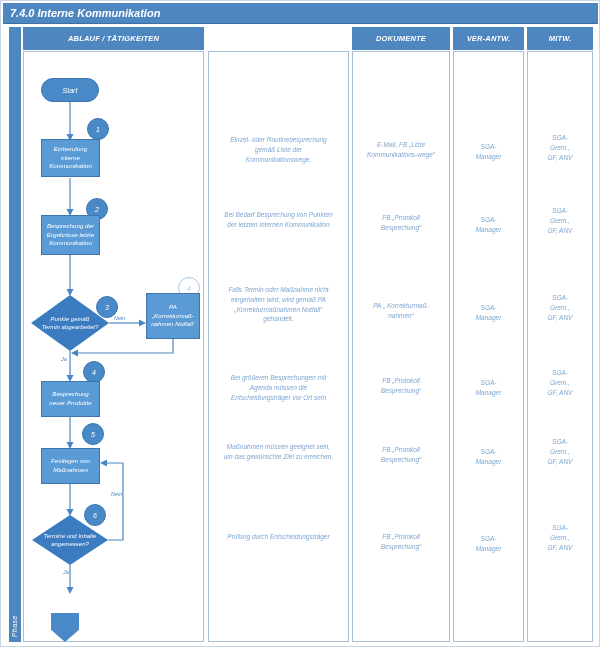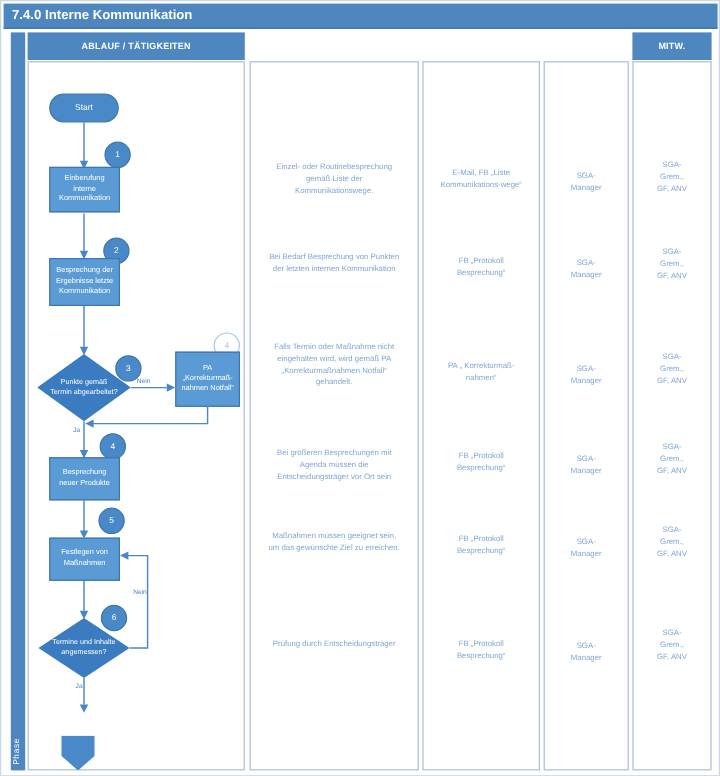--- a/index.html
+++ b/index.html
@@ -1,19 +1,19 @@
 <!DOCTYPE html>
 <html style="--header_blue: #4e86c0; --shape_fill: #5b9bd5; --shape_border: #3f74ad; --node_fill: #4a89c8; --diamond_fill: #3b7cc0; --line_blue: #4a86c5; --text_blue: #7ea6d2; --cell_border: #a9bfd7; --light_circle_border: #a9c7e6;"><head>
 <meta charset="utf-8">
 <style>
   * { margin:0; padding:0; box-sizing:border-box; }
   html,body { background:#fff; }
   body { font-family:"Liberation Sans", sans-serif; }
   .frame { position:relative; width:600px; height:647px; background:#fff;
-           border:1px solid #c7d7e6; overflow:hidden; }
+           border:1px solid #c7d7e6; overflow:hidden;font-style:italic; }
   .titlebar { position:absolute; left:2px; top:2px; width:595px; height:21px;
               background:var(--header_blue,#4e86c0); color:#fff; font-weight:bold;
               font-size:11px; line-height:20px; padding-left:7px;
               border-bottom:1px solid #3d6fa6; }
   .hcell { position:absolute; top:26px; height:23px; background:var(--header_blue,#4e86c0);
            color:#fff; font-weight:bold; font-size:7.5px; display:flex;
            align-items:center; justify-content:center; letter-spacing:.2px; }
   .phase-strip { position:absolute; left:8px; top:26px; width:12px; height:615px;
                  background:var(--header_blue,#4e86c0); }
   .phase-label { position:absolute; bottom:5px; left:2px; color:#fff; font-size:7px;
@@ -50,20 +50,22 @@
 
 <div class="frame">
 
   <div class="titlebar">7.4.0 Interne Kommunikation</div>
 
   <div class="phase-strip">
     <div class="phase-label">Phase</div>
   </div>
 
   <div class="hcell" style="left:22px;width:181px;">ABLAUF / TÄTIGKEITEN</div>
+  <div class="hcell" style="left:351px;width:98px;">DOKUMENTE</div>
+  <div class="hcell" style="left:452px;width:71px;">VER-ANTW.</div>
   <div class="hcell" style="left:526px;width:66px;">MITW.</div>
 
   <div class="bcell" style="left:22px;width:181px;"></div>
 
   <div class="bcell" style="left:207px;width:141px;">
     <div class="rowtext pre" style="top:83px;">Einzel- oder Routinebesprechung
 gemäß Liste der
 Kommunikationswege.</div>
     <div class="rowtext pre" style="top:158px;">Bei Bedarf Besprechung von Punkten
 der letzten internen Kommunikation</div>

